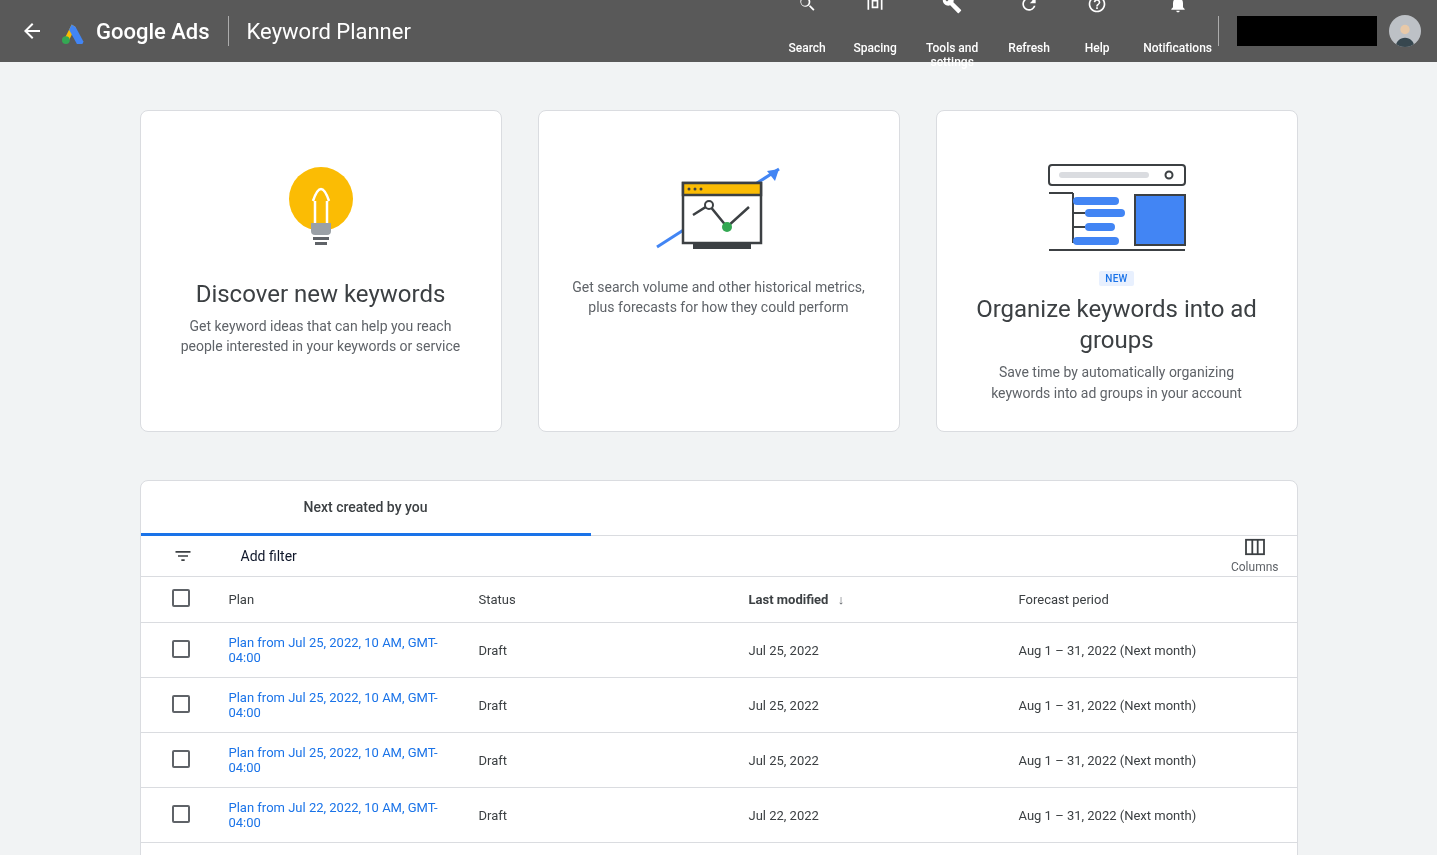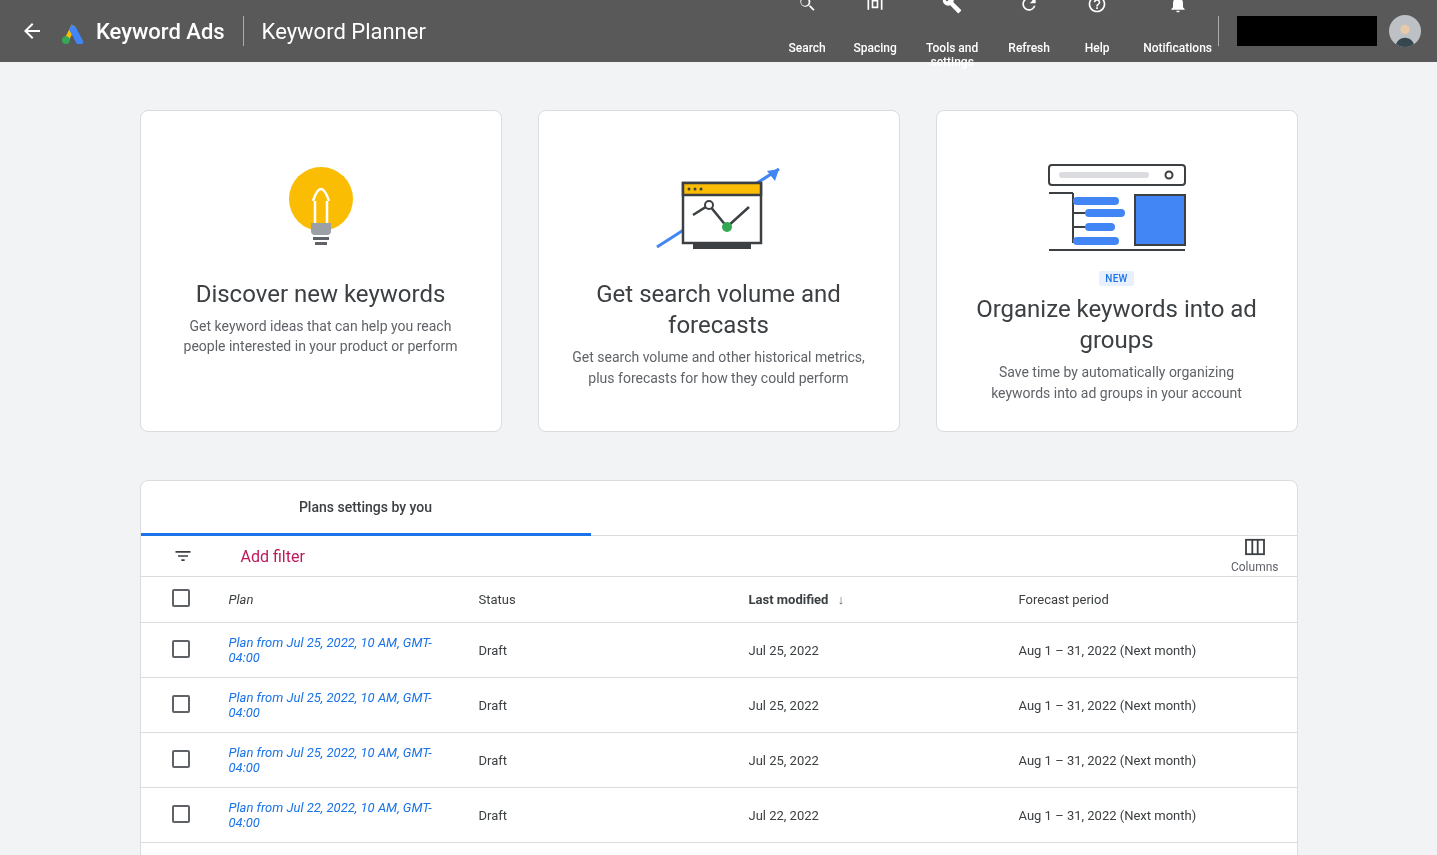--- a/index.html
+++ b/index.html
@@ -73,35 +73,35 @@
     padding: 18px 0; width: 450px; text-align: center;
     font-size: 14px; color: #3c4043; font-weight: 500;
     border-bottom: 3px solid #1a73e8; margin-bottom: -1px;
     cursor: pointer;
   }
   .filter-row {
     display: flex; align-items: center; padding: 10px 12px 10px 30px;
     border-bottom: 1px solid #dadce0; position: relative;
   }
   .filter-icon { width: 24px; display:flex; justify-content:center; margin-right: 46px; }
-  .add-filter-txt { color: #be185d; font-size: 16px; cursor: pointer; }
+  .add-filter-txt { color: #0f172a; font-size: 14px; cursor: pointer; }
   .columns-btn { position: absolute; right: 18px; text-align: left; cursor: pointer; }
   .columns-btn .ic { display: flex; justify-content: center; }
   .columns-btn .lbl { font-size: 12px; color: #5f6368; margin-top: 4px; }
 
   table { width: 100%; border-collapse: collapse; font-size: 13px; }
   th {
     text-align: left; font-weight: 400; color: #3c4043;
     padding: 12px 8px; border-bottom: 1px solid #dadce0; font-size: 13px;
   }
   th.sorted { font-weight: 700; }
   th .sort-arr { margin-left: 6px; color: #5f6368; }
   td { padding: 12px 8px; border-bottom: 1px solid #dadce0; font-size: 13px; color: #3c4043; }
   .col-check { width: 80px; text-align: center; }
-  .col-plan { width: 250px; font-style: italic; }
+  .col-plan { width: 250px; }
   .col-status { width: 270px; }
   .col-modified { width: 270px; }
   .check-ic {
     width: 18px; height: 18px; border: 2px solid #5f6368;
     display: inline-block; border-radius: 2px; cursor: pointer;
   }
   .plan-link { color: #1a73e8; cursor: pointer; }
 </style>
 </head>
 <body>
@@ -112,21 +112,21 @@
       <svg width="24" height="24" viewBox="0 0 24 24" fill="#fff">
           <path d="M20 11H7.83l5.59-5.59L12 4l-8 8 8 8 1.41-1.41L7.83 13H20v-2z"></path>
         </svg>
     </div>
     <div class="logo-wrap">
       <svg width="26" height="26" viewBox="0 0 40 40">
         <path d="M6 34 L18 10 L24 14 L12 38 Z" fill="#fbbc04"></path>
         <path d="M18 10 L24 14 L36 36 A6 6 0 0 1 26 40 L14 18 Z" fill="#4285f4"></path>
         <circle cx="9" cy="34" r="6" fill="#34a853"></circle>
       </svg>
-      <span class="brand">Keyword Ads</span>
+      <span class="brand">Google Ads</span>
     </div>
     <div class="vdiv"></div>
     <div class="page-title-h">Keyword Planner</div>
   </div>
   <div class="header-spacer"></div>
   <div class="header-actions">
     <div class="h-action">
       <div class="ic">
           <svg width="20" height="20" viewBox="0 0 24 24" fill="#fff">
             <path d="M15.5 14h-.79l-.28-.27a6.471 6.471 0 001.48-5.34C15.24 5.01 12.28 2.5 8.99 3.05 5.7 3.6 3.6 6.7 4.05 9.99c.45 3.29 3.51 5.74 6.84 5.42a6.47 6.47 0 003.34-1.48l.27.28v.79l5 4.99L21 18.5l-4.99-5zm-6 0C7.01 14 5 11.99 5 9.5S7.01 5 9.5 5 14 7.01 14 9.5 11.99 14 9.5 14z"></path>
@@ -197,40 +197,39 @@
           <circle cx="36" cy="38" r="32" fill="#fbbc04"></circle>
           <path d="M26 62 h20 v8 a4 4 0 0 1 -4 4 h-12 a4 4 0 0 1 -4 -4 z" fill="#9aa0a6"></path>
           <rect x="28" y="76" width="16" height="3" fill="#5f6368"></rect>
           <rect x="30" y="81" width="12" height="3" fill="#5f6368"></rect>
           <path d="M28 40 q4 -12 8 -12 q4 0 8 12" stroke="#fff" stroke-width="2.5" fill="none"></path>
           <line x1="30" y1="40" x2="30" y2="62" stroke="#fff" stroke-width="2.5"></line>
           <line x1="42" y1="40" x2="42" y2="62" stroke="#fff" stroke-width="2.5"></line>
         </svg>
       </div>
       <h2>Discover new keywords</h2>
-      <p>Get keyword ideas that can help you reach people interested in your product or perform</p>
+      <p>Get keyword ideas that can help you reach people interested in your keywords or service</p>
     </div>
 
     <div class="card">
       <div class="card-ill">
         <svg width="140" height="100" viewBox="0 0 140 100">
           <line x1="8" y1="86" x2="130" y2="8" stroke="#4285f4" stroke-width="3"></line>
           <polygon points="130,8 118,10 126,20" fill="#4285f4"></polygon>
           <rect x="34" y="22" width="78" height="60" fill="#fff" stroke="#3c4043" stroke-width="2.5"></rect>
           <rect x="34" y="22" width="78" height="12" fill="#fbbc04" stroke="#3c4043" stroke-width="2.5"></rect>
           <circle cx="40" cy="28" r="1.5" fill="#3c4043"></circle>
             <circle cx="46" cy="28" r="1.5" fill="#3c4043"></circle>
             <circle cx="52" cy="28" r="1.5" fill="#3c4043"></circle>
           <polyline points="44,54 60,44 78,66 100,46" stroke="#3c4043" stroke-width="2.5" fill="none"></polyline>
           <circle cx="60" cy="44" r="4" fill="#fff" stroke="#3c4043" stroke-width="2"></circle>
           <circle cx="78" cy="66" r="5" fill="#34a853"></circle>
           <rect x="44" y="82" width="58" height="6" fill="#3c4043"></rect>
         </svg>
       </div>
-      <h2>Get search volume and forecasts</h2>
       <p>Get search volume and other historical metrics, plus forecasts for how they could perform</p>
     </div>
 
     <div class="card">
       <div class="card-ill">
         <svg width="160" height="100" viewBox="0 0 160 100">
           <rect x="12" y="8" width="136" height="20" rx="3" fill="#fff" stroke="#3c4043" stroke-width="2"></rect>
           <rect x="22" y="15" width="90" height="6" rx="3" fill="#dadce0"></rect>
           <circle cx="132" cy="18" r="3.5" fill="none" stroke="#3c4043" stroke-width="2"></circle>
           <rect x="12" y="36" width="136" height="58" fill="none"></rect>
@@ -248,21 +247,21 @@
       </div>
       <span class="new-badge">NEW</span>
       <h2>Organize keywords into ad groups</h2>
       <p>Save time by automatically organizing keywords into ad groups in your account</p>
     </div>
 
   </div>
 
   <div class="plans-panel">
     <div class="tabs">
-      <div class="tab">Plans settings by you</div>
+      <div class="tab">Next created by you</div>
     </div>
 
     <div class="filter-row">
       <div class="filter-icon">
         <svg width="20" height="20" viewBox="0 0 24 24" fill="#3c4043">
             <path d="M10 18h4v-2h-4v2zM3 6v2h18V6H3zm3 7h12v-2H6v2z"></path>
           </svg>
       </div>
       <span class="add-filter-txt">Add filter</span>
       <div class="columns-btn">

